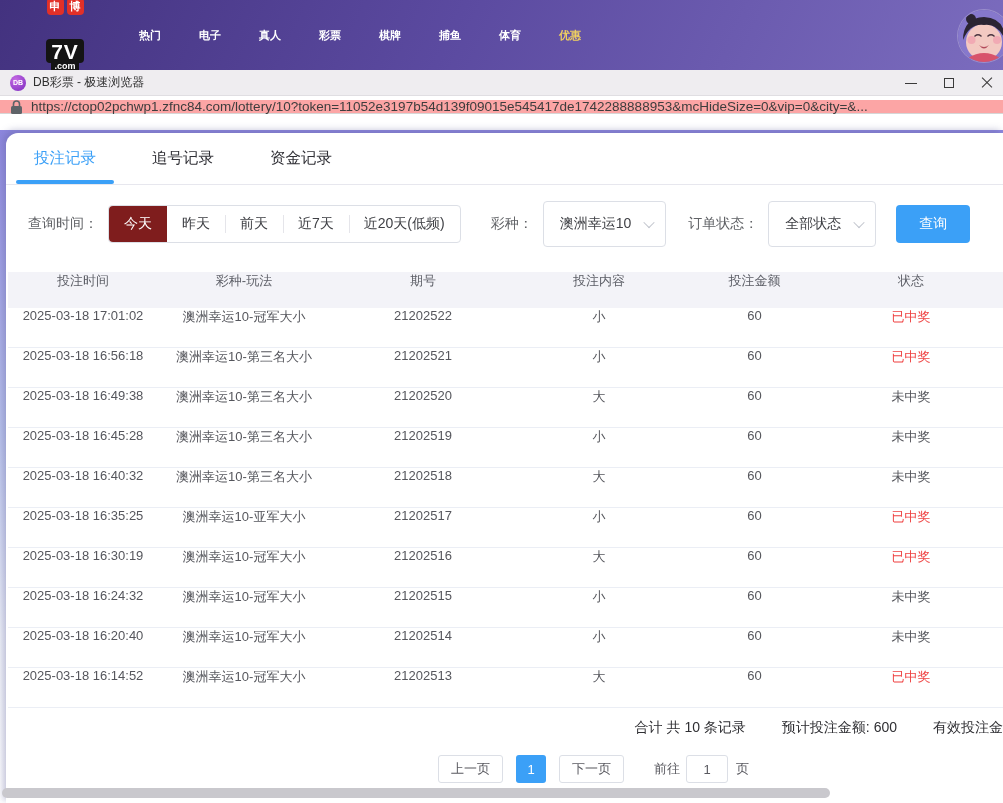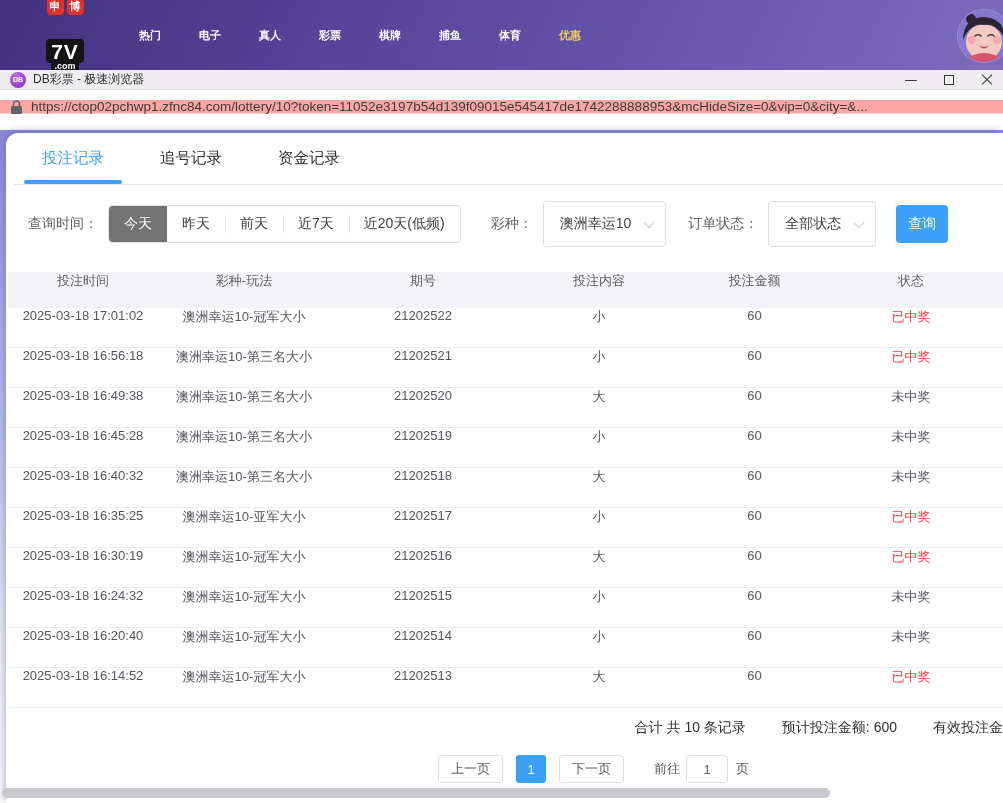--- a/index.html
+++ b/index.html
@@ -18,21 +18,21 @@
     font-size:21px; font-weight:900; line-height:23px; letter-spacing:1px;margin-top:27px; }
   .logo-sub { background:#141414; color:#fff; font-size:9px; font-weight:bold; line-height:10px;
     border-radius:2px; padding:0 3px 1px; margin-top:-2px; }
   .nav-items { display:flex; margin-left:26px; }
   .nav-item { width:60px; text-align:center; color:#fff; font-size:11px; font-weight:bold; cursor:pointer; }
   .nav-item.highlight { color:#f0d060; }
   .avatar { position:absolute; right:-7px; top:10px; width:52px; height:52px; border-radius:50%;
     overflow:hidden; cursor:pointer; box-shadow:0 0 0 1px rgba(255,255,255,.25); }
 
   
-  .titlebar { position:absolute; top:70px; left:0; width:1003px; height:20px; background:#efedf0;
+  .titlebar { position:absolute; top:70px; left:0; width:1003px; height:26px; background:#efedf0;
     border-bottom:1px solid #e0dee2; display:flex; align-items:center; }
   .tb-icon { width:16px; height:16px; border-radius:50%; margin:0 7px 0 10px; flex:none;
     background:radial-gradient(circle at 35% 30%,#c66ae4,#7b2bbf); color:#fff; font-size:7px;
     font-weight:bold; display:flex; align-items:center; justify-content:center; }
   .tb-title { font-size:12px; color:#303030; }
   .tb-controls { margin-left:auto; display:flex; align-items:center; gap:26px; padding-right:10px; }
   .ctl { width:12px; height:12px; position:relative; cursor:pointer; }
   .ctl-min::after { content:""; position:absolute; left:0; right:0; top:6px; border-top:1.6px solid #3a3a3a; }
   .ctl-max::after { content:""; position:absolute; inset:1px; border:1.6px solid #3a3a3a; }
   .ctl-close::before,.ctl-close::after { content:""; position:absolute; left:-1px; top:5.5px; width:14px;
@@ -43,46 +43,46 @@
   
   .urlbar { position:absolute; top:100px; left:0; width:1003px; height:14px; background:#fca5a5;
     border-bottom:1px solid #d6d6d6; display:flex; align-items:center; }
   .lock { margin-left:11px; flex:none; display:flex; }
   .url-text { font-size:13.5px; color:#3d3d3d; margin-left:9px; white-space:nowrap; }
 
   
   .contentWrap { position:absolute; top:130px; left:0; width:1003px; bottom:0;
     background:linear-gradient(#8d87de 0%,#b9c3ec 45%,#eef1f8 75%,#fff 100%); }
   .card { position:absolute; left:6px; top:3px; right:0; bottom:0; background:#fff;
-    border-radius:12px 0 0 0; box-shadow:-3px -3px 7px rgba(90,90,150,.35);padding-left:8px; }
+    border-radius:12px 0 0 0; box-shadow:-3px -3px 7px rgba(90,90,150,.35); }
 
   .tabs { height:52px; padding-left:22px; display:flex; gap:44px; align-items:center;
     border-bottom:1px solid #e7e7ee; position:relative; }
   .tab { font-size:15.5px; color:#303036; padding:0 6px; height:100%; display:flex; align-items:center;
     position:relative; cursor:pointer; }
   .tab.active { color:#3ba0f7; }
   .tab.active::after { content:""; position:absolute; left:-12px; right:-12px; bottom:0; height:4px;
     border-radius:3px; background:#3ba0f7; }
 
   .filters { position:absolute; top:72px; left:22px; height:38px; display:flex; align-items:center;
     font-size:14px; color:#606266; }
   .flabel { margin-right:10px; }
   .btn-group { display:flex; border:1px solid #dcdfe6; border-radius:4px; height:38px; align-items:stretch;
     background:#fff; }
   .bg-item { padding:0 15px; display:flex; align-items:center; font-size:14px; color:#3f4045;
     cursor:pointer; position:relative; }
   .bg-item + .bg-item::before { content:""; position:absolute; left:0; top:9px; bottom:9px;
     border-left:1px solid #e5e5ea; }
-  .bg-item.active { background:#737373; color:#fff; border-radius:4px 0 0 4px; }
+  .bg-item.active { background:#7f1d1d; color:#fff; border-radius:4px 0 0 4px; }
   .bg-item.active::before,.bg-item.active + .bg-item::before { display:none; }
   .select { height:46px; border:1px solid #dcdfe6; border-radius:4px; display:flex; align-items:center;
     padding:0 12px 0 16px; color:#3f4045; background:#fff; cursor:pointer; }
   .chev { width:8px; height:8px; border-right:1.6px solid #c0c4cc; border-bottom:1.6px solid #c0c4cc;
     transform:rotate(45deg) translate(-1px,-1px); margin-left:14px; flex:none; }
-  .query-btn { height:38px; width:52px; background:#3ba0f7; color:#fff; border:none; border-radius:4px;
+  .query-btn { height:38px; width:74px; background:#3ba0f7; color:#fff; border:none; border-radius:4px;
     font-size:14px; cursor:pointer; font-family:inherit; }
   .sp30 { width:30px; } .sp22 { width:22px; } .sp20 { width:20px; }
 
   
   .tbl { position:absolute; top:139px; left:2px; right:0; font-size:13px; }
   .trow { display:flex; align-items:flex-start; }
   .thead { height:36px; background:#f3f3f8; color:#5c5e66; }
   .tbody-row { height:40px; border-bottom:1px solid #ebeef5; color:#55565c; background:#fff; }
   .c { text-align:center; flex:none; }
   .c1{width:150px;} .c2{width:172px;} .c3{width:186px;} .c4{width:166px;} .c5{width:145px;} .c6{width:168px;}

